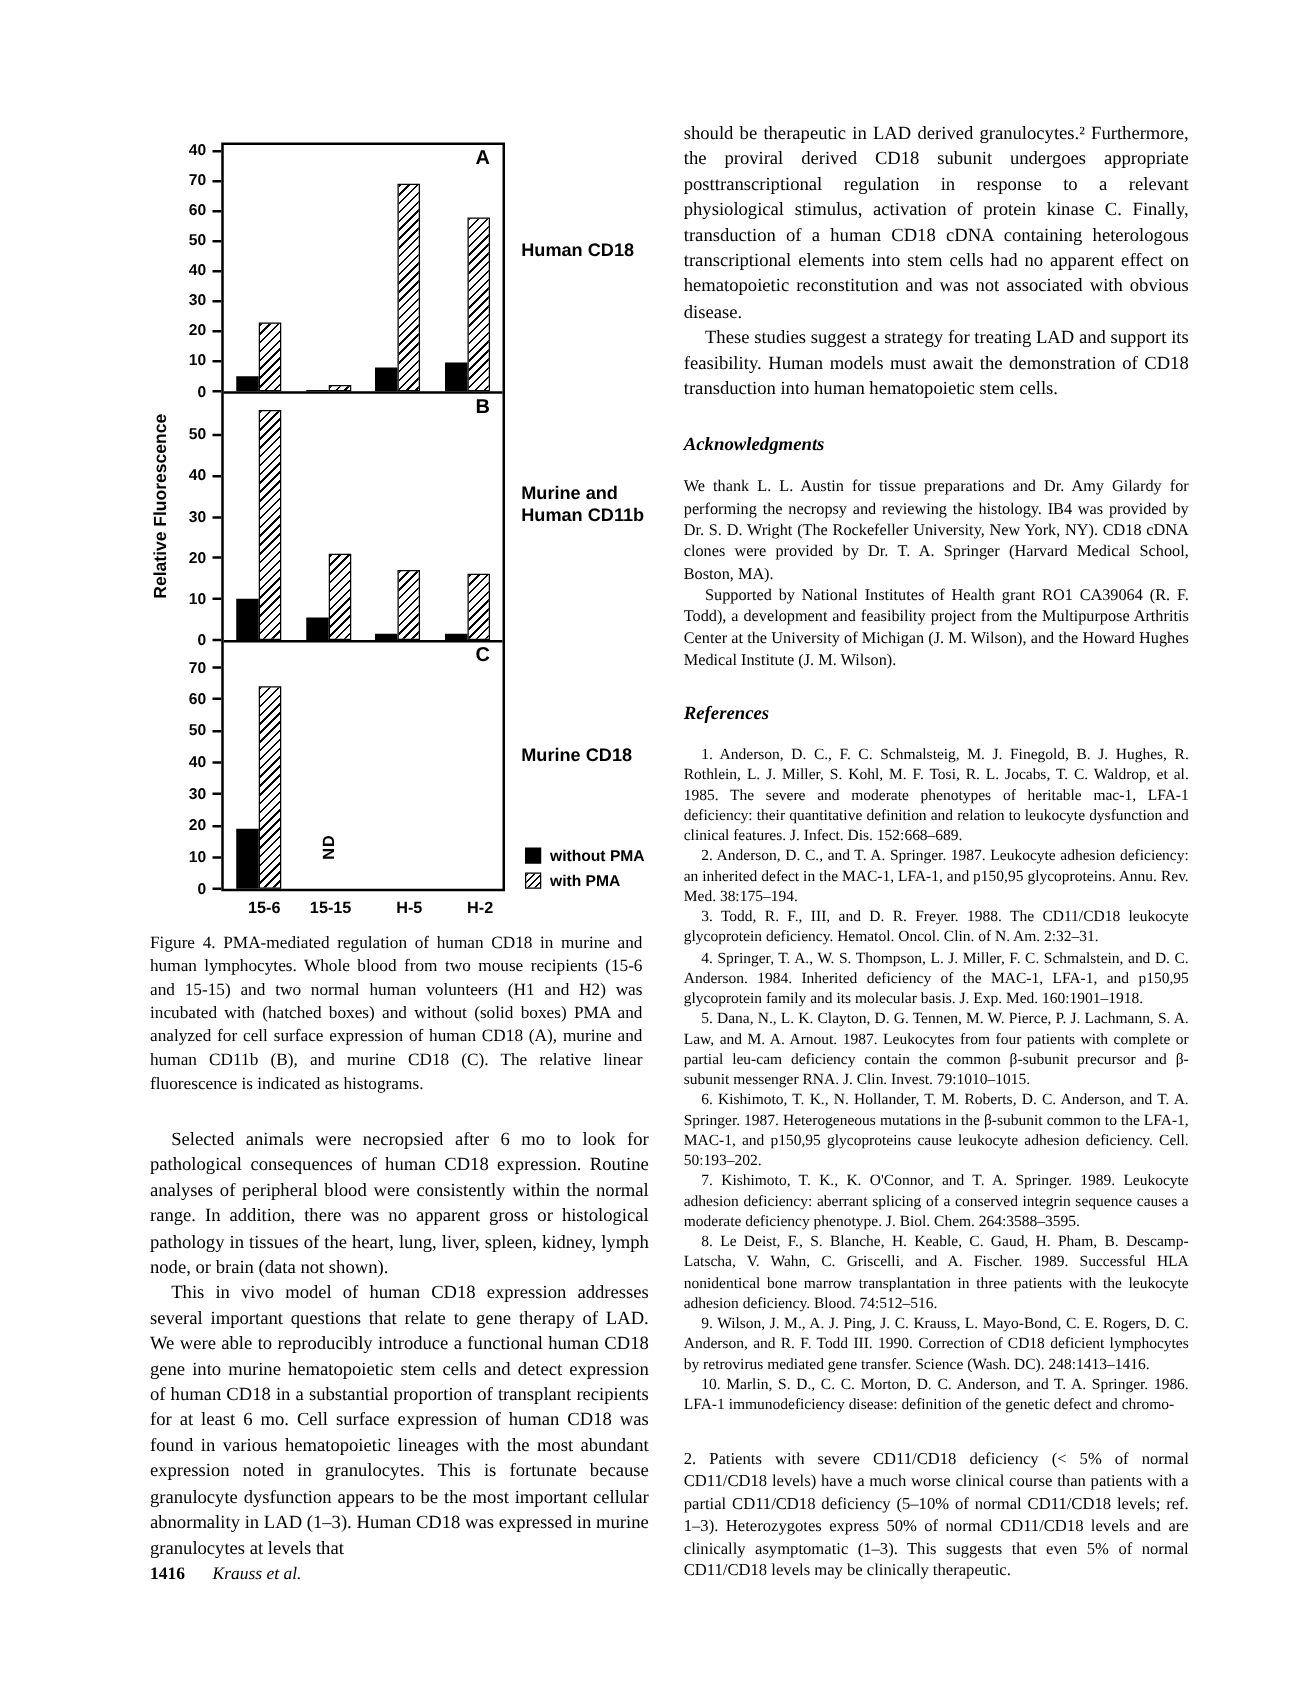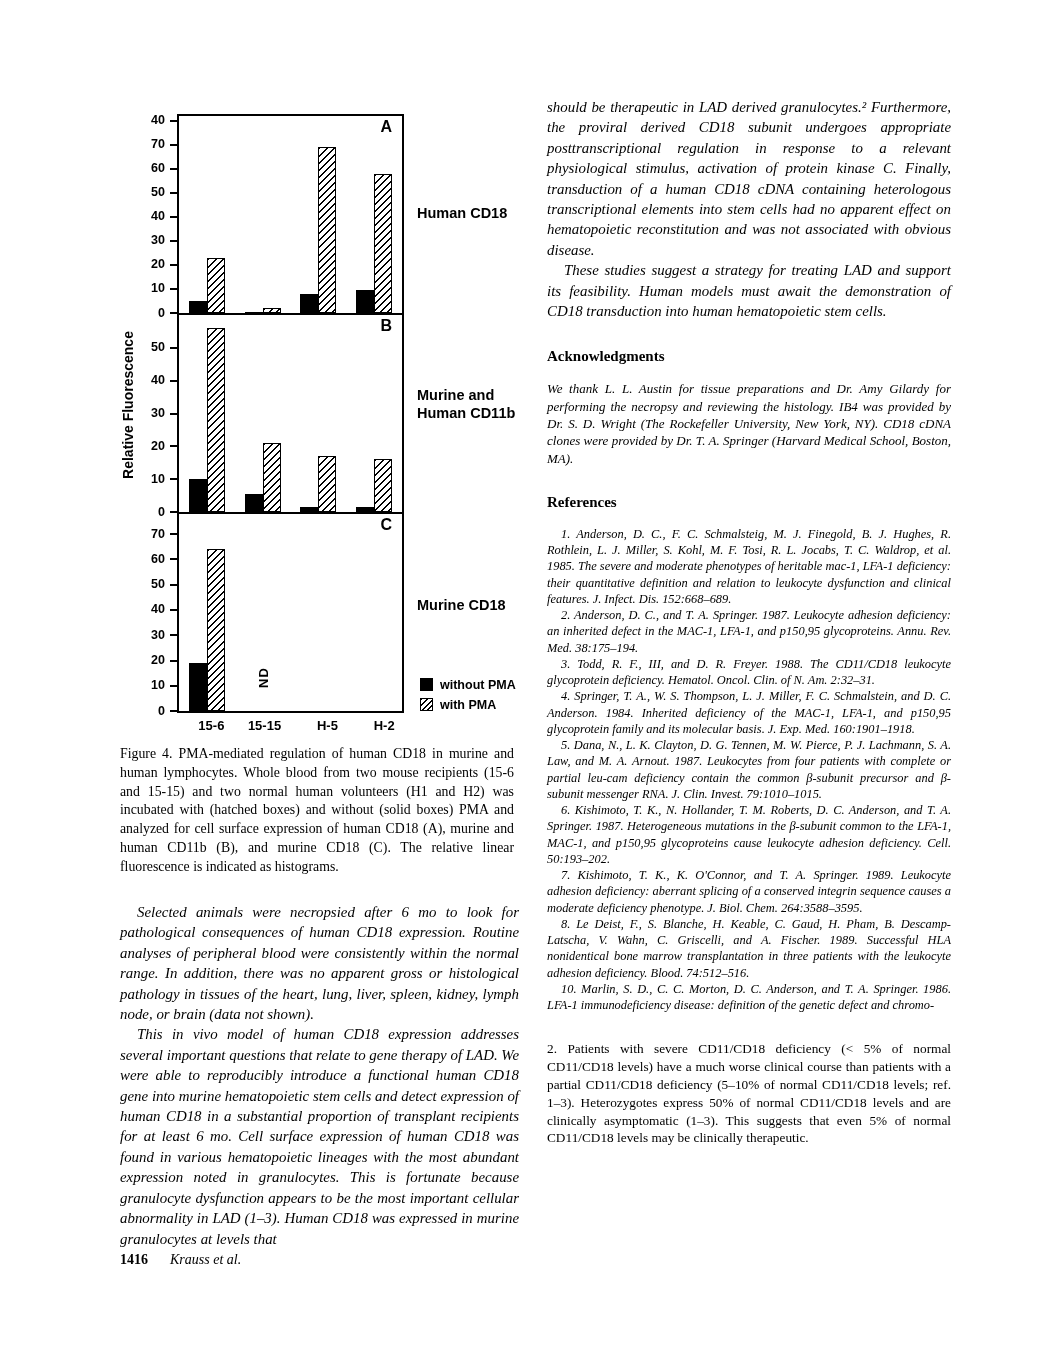--- a/index.html
+++ b/index.html
@@ -32,49 +32,49 @@
 
   .xlabels { display:flex; justify-content:space-around; width:227px; margin-top:5px; }
   .xlabel { min-width:38px; text-align:right; font:700 13px "Liberation Sans",sans-serif; }
 
   .ylabel { position:absolute; left:-66px; top:297px; white-space:nowrap;
     transform:rotate(-90deg); transform-origin:center;
     font:700 14px "Liberation Sans",sans-serif; }
 
   .side-label { position:absolute; left:297px; width:108px;
     font:700 14.5px "Liberation Sans",sans-serif; line-height:1.25; }
-  .side-label.a { top:104px; }
+  .side-label.a { top:92px; }
   .side-label.b { top:286px; }
   .side-label.c { top:496px; }
 
   .legend { position:absolute; left:300px; top:578px; }
   .legend-row { display:flex; align-items:flex-start; gap:7px; margin-bottom:6px; }
   .swatch { width:13px; height:13px; flex:0 0 auto; }
   .swatch.solid { background:#000; }
   .swatch.hatched { border:1px solid #000; box-sizing:border-box;
     background:repeating-linear-gradient(135deg,#000 0 1.2px,#fff 1.2px 4px); }
   .legend-row span.lg-text { font:700 12.5px "Liberation Sans",sans-serif; }
 
   .caption { position:absolute; left:0; top:645px; width:394px;
     font-size:13.8px; line-height:1.36; text-align:justify; }
   .cap-lead { }
 
   
   .left-body { position:absolute; left:120px; top:902px; width:399px;
     font-size:14.9px; line-height:1.37; text-align:justify; }
-  .left-body p, .right-col p { margin:0;font-style:italic; }
+  .left-body p, .right-col p { margin:0; }
   .indent { text-indent:17px; }
 
   .page-footer { position:absolute; left:120px; top:1252px; font-size:14px; }
   .page-footer .pg { font-weight:700; margin-right:22px; }
   .page-footer .au { font-style:italic; }
 
   .right-col { position:absolute; left:547px; top:97px; width:404px; }
   .right-col .body-p { font-size:14.9px; line-height:1.37; text-align:justify; }
-  .right-col h2 { font-size:15px; font-weight:700; margin:27px 0 15px 0; font-family:"Liberation Serif",serif; }
+  .right-col h2 { font-size:15px; font-weight:700; margin:27px 0 15px 0; font-family:"Liberation Serif",serif;font-style:italic; }
   .ack p { font-size:13px; line-height:1.33; text-align:justify; }
   .refs p { font-size:12.4px; line-height:1.31; text-align:justify; text-indent:14px; margin:0; }
   .footnote { margin-top:27px; font-size:13.3px; line-height:1.34; text-align:justify;font-family:Liberation Serif, serif; }
 </style>
 </head>
 <body>
 
 <div class="page">
 
   <div class="fig">
@@ -222,31 +222,33 @@
     <span class="pg">1416</span><span class="au">Krauss et al.</span>
   </div>
 
   <div class="right-col">
     <p class="body-p">should be therapeutic in LAD derived granulocytes.² Furthermore, the proviral derived CD18 subunit undergoes appropriate posttranscriptional regulation in response to a relevant physiological stimulus, activation of protein kinase C. Finally, transduction of a human CD18 cDNA containing heterologous transcriptional elements into stem cells had no apparent effect on hematopoietic reconstitution and was not associated with obvious disease.</p>
     <p class="body-p indent">These studies suggest a strategy for treating LAD and support its feasibility. Human models must await the demonstration of CD18 transduction into human hematopoietic stem cells.</p>
 
     <h2>Acknowledgments</h2>
     <div class="ack">
       <p>We thank L. L. Austin for tissue preparations and Dr. Amy Gilardy for performing the necropsy and reviewing the histology. IB4 was provided by Dr. S. D. Wright (The Rockefeller University, New York, NY). CD18 cDNA clones were provided by Dr. T. A. Springer (Harvard Medical School, Boston, MA).</p>
+      <p class="indent">Supported by National Institutes of Health grant RO1 CA39064 (R. F. Todd), a development and feasibility project from the Multipurpose Arthritis Center at the University of Michigan (J. M. Wilson), and the Howard Hughes Medical Institute (J. M. Wilson).</p>
     </div>
 
     <h2>References</h2>
     <div class="refs">
         <p>1. Anderson, D. C., F. C. Schmalsteig, M. J. Finegold, B. J. Hughes, R. Rothlein, L. J. Miller, S. Kohl, M. F. Tosi, R. L. Jocabs, T. C. Waldrop, et al. 1985. The severe and moderate phenotypes of heritable mac-1, LFA-1 deficiency: their quantitative definition and relation to leukocyte dysfunction and clinical features. J. Infect. Dis. 152:668–689.</p>
         <p>2. Anderson, D. C., and T. A. Springer. 1987. Leukocyte adhesion deficiency: an inherited defect in the MAC-1, LFA-1, and p150,95 glycoproteins. Annu. Rev. Med. 38:175–194.</p>
         <p>3. Todd, R. F., III, and D. R. Freyer. 1988. The CD11/CD18 leukocyte glycoprotein deficiency. Hematol. Oncol. Clin. of N. Am. 2:32–31.</p>
         <p>4. Springer, T. A., W. S. Thompson, L. J. Miller, F. C. Schmalstein, and D. C. Anderson. 1984. Inherited deficiency of the MAC-1, LFA-1, and p150,95 glycoprotein family and its molecular basis. J. Exp. Med. 160:1901–1918.</p>
         <p>5. Dana, N., L. K. Clayton, D. G. Tennen, M. W. Pierce, P. J. Lachmann, S. A. Law, and M. A. Arnout. 1987. Leukocytes from four patients with complete or partial leu-cam deficiency contain the common β-subunit precursor and β-subunit messenger RNA. J. Clin. Invest. 79:1010–1015.</p>
         <p>6. Kishimoto, T. K., N. Hollander, T. M. Roberts, D. C. Anderson, and T. A. Springer. 1987. Heterogeneous mutations in the β-subunit common to the LFA-1, MAC-1, and p150,95 glycoproteins cause leukocyte adhesion deficiency. Cell. 50:193–202.</p>
         <p>7. Kishimoto, T. K., K. O'Connor, and T. A. Springer. 1989. Leukocyte adhesion deficiency: aberrant splicing of a conserved integrin sequence causes a moderate deficiency phenotype. J. Biol. Chem. 264:3588–3595.</p>
         <p>8. Le Deist, F., S. Blanche, H. Keable, C. Gaud, H. Pham, B. Descamp-Latscha, V. Wahn, C. Griscelli, and A. Fischer. 1989. Successful HLA nonidentical bone marrow transplantation in three patients with the leukocyte adhesion deficiency. Blood. 74:512–516.</p>
+        <p>9. Wilson, J. M., A. J. Ping, J. C. Krauss, L. Mayo-Bond, C. E. Rogers, D. C. Anderson, and R. F. Todd III. 1990. Correction of CD18 deficient lymphocytes by retrovirus mediated gene transfer. Science (Wash. DC). 248:1413–1416.</p>
         <p>10. Marlin, S. D., C. C. Morton, D. C. Anderson, and T. A. Springer. 1986. LFA-1 immunodeficiency disease: definition of the genetic defect and chromo-</p>
       </div>
 
     <div class="footnote">2. Patients with severe CD11/CD18 deficiency (&lt; 5% of normal CD11/CD18 levels) have a much worse clinical course than patients with a partial CD11/CD18 deficiency (5–10% of normal CD11/CD18 levels; ref. 1–3). Heterozygotes express 50% of normal CD11/CD18 levels and are clinically asymptomatic (1–3). This suggests that even 5% of normal CD11/CD18 levels may be clinically therapeutic.</div>
   </div>
 
 </div>
 
 </body></html>

